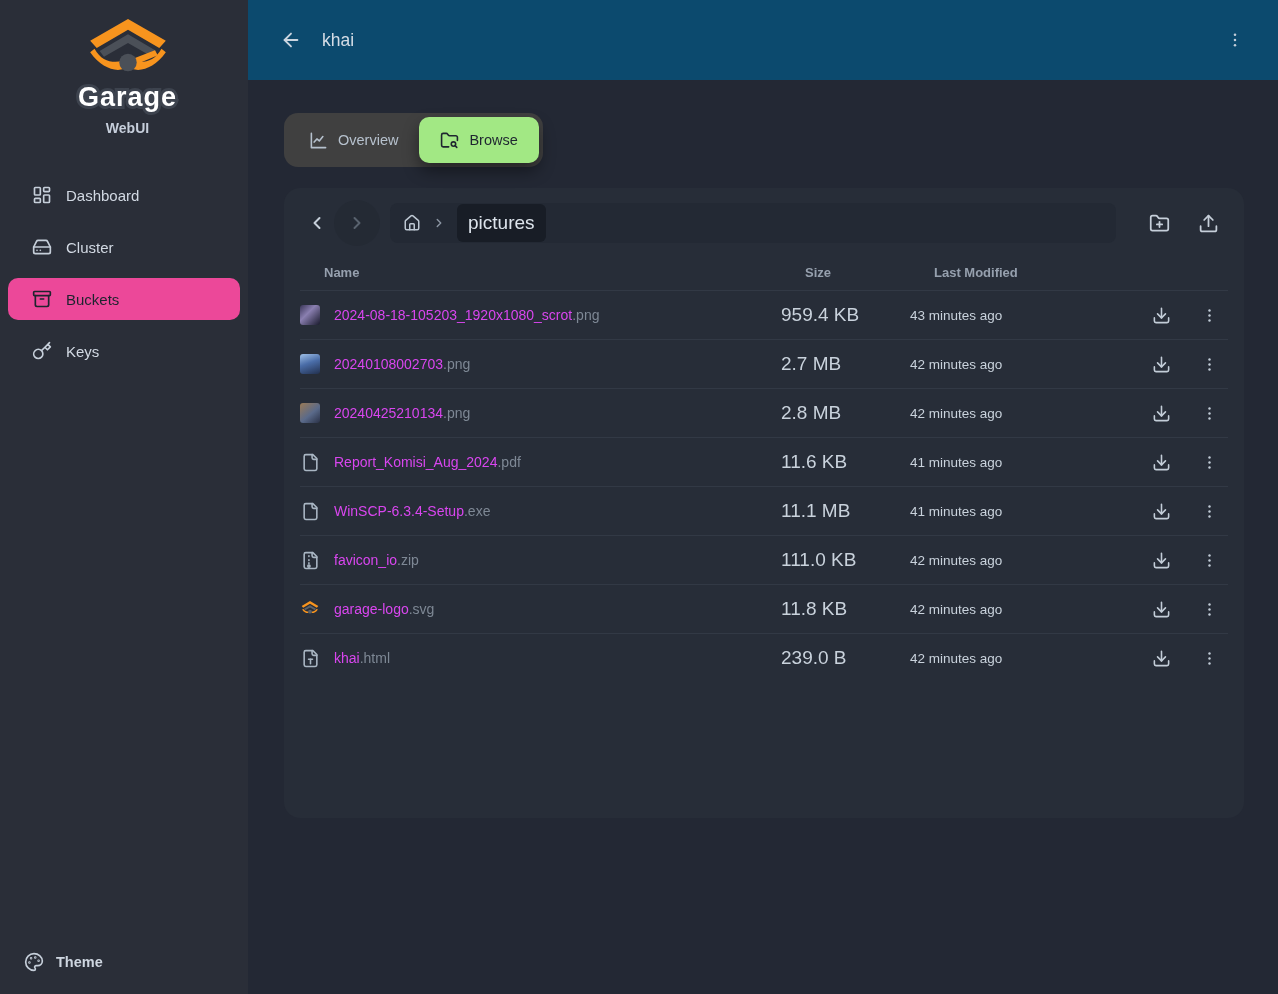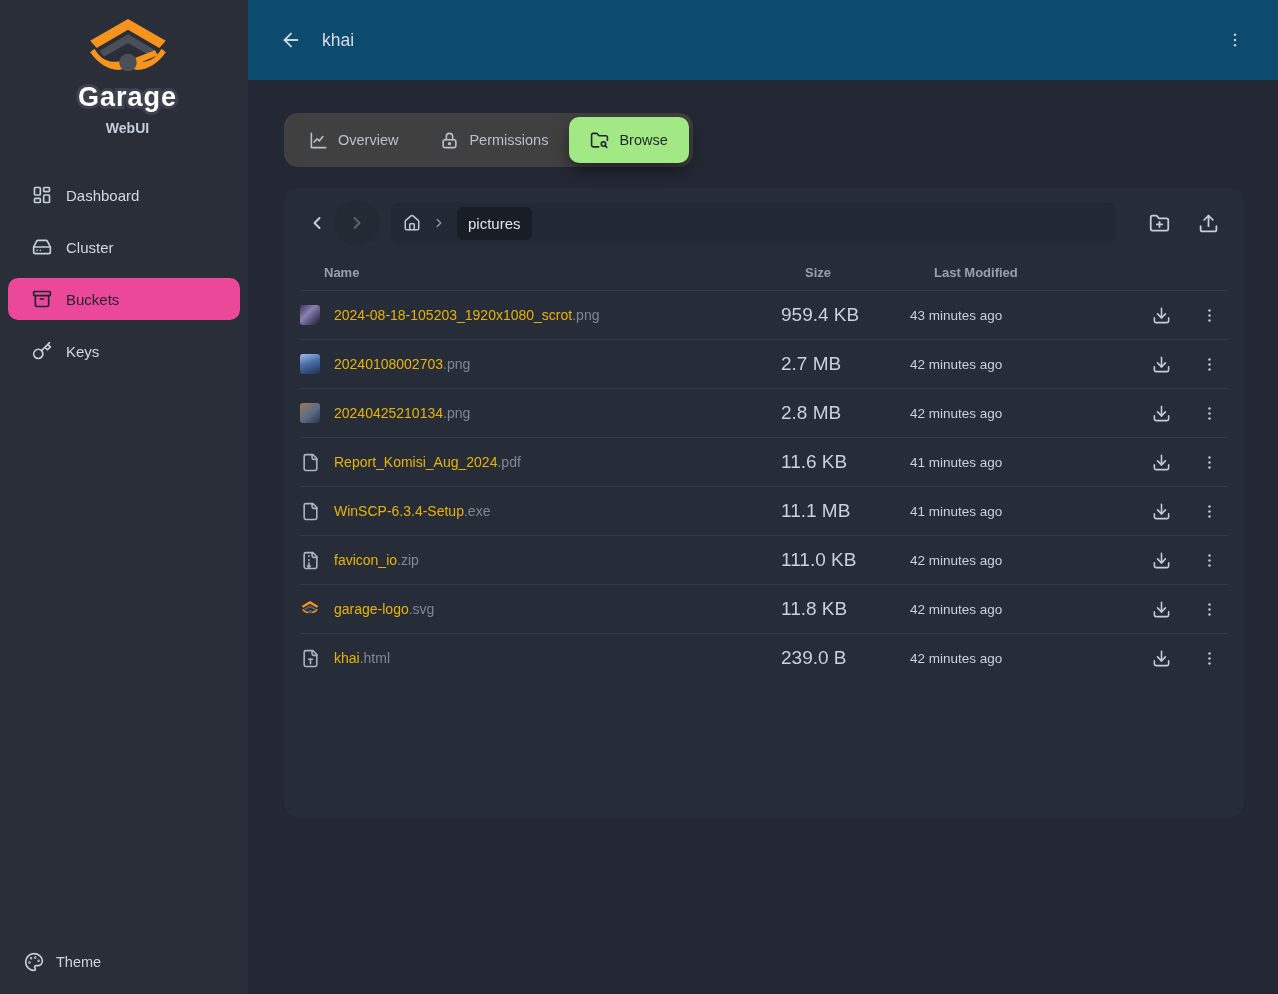--- a/index.html
+++ b/index.html
@@ -21,21 +21,21 @@
     -webkit-text-stroke:6px #3d434e; paint-order:stroke fill;
   }
   .logo-sub { font-size:14px; font-weight:bold; color:#c6cedb; margin-top:7px; }
   .nav { margin-top:28px; }
   .nav-item { display:flex; align-items:center; gap:14px; margin:10px 8px; padding:11px 16px 11px 24px;
     border-radius:10px; font-size:15px; color:#d2d9e3; cursor:pointer; }
   .nav-item svg { color:#c6cfda; flex-shrink:0; }
   .nav-item.active { background:#ec4899; color:#1d242e; }
   .nav-item.active svg { color:#1d242e; }
   .theme-row { margin-top:auto; padding:20px 24px 22px; display:flex; align-items:center; gap:12px;
-    font-weight:normal; font-size:14.5px; color:#ced6e0; cursor:pointer; }
+    font-weight:bold; font-size:14.5px; color:#ced6e0; cursor:pointer; }
   .theme-row svg { color:#c6cfda; }
 
   
   .main { flex:1; min-width:0; display:flex; flex-direction:column; }
   .topbar { height:80px; flex-shrink:0; background:#0c4a6e; display:flex; align-items:center;
     padding:0 34px 0 32px; gap:20px; }
   .topbar .back { background:none; border:none; color:#cbd5e0; padding:0; cursor:pointer; }
   .topbar .title { font-size:17.5px; color:#d6dde6; }
   .topbar .spacer { flex:1; }
   .topbar .menu { background:none; border:none; color:#c3cdd8; padding:0; cursor:pointer; }
@@ -51,35 +51,35 @@
 
   .card { margin-top:21px; width:960px; height:630px; background:#272d38; border-radius:16px;
     padding:10px 16px; }
 
   .toolbar { display:flex; align-items:center; height:50px; }
   .navbtn { background:none; border:none; color:#c6cfda; width:34px; height:34px;
     display:flex; align-items:center; justify-content:center; cursor:pointer; padding:0; }
   .navbtn.disabled { background:#242a34; border-radius:50%; width:46px; height:46px; color:#59626e; }
   .crumbbar { flex:1; height:40px; background:#232934; border-radius:8px; display:flex;
     align-items:center; padding:0 13px; gap:11px; margin:0 14px 0 10px; color:#bdc7d2; }
-  .crumb-chip { background:#181d26; border-radius:6px; padding:8px 11px; font-size:15px; color:#dde4ec; cursor:pointer; }
+  .crumb-chip { background:#181d26; border-radius:6px; padding:8px 11px; font-size:19px; color:#dde4ec; cursor:pointer; }
   .toolbtn { background:none; border:none; color:#c6cfda; width:40px; height:40px;
     display:flex; align-items:center; justify-content:center; cursor:pointer; margin-left:9px; padding:0; }
 
   
   .table { margin-top:6px; }
   .thead { display:flex; align-items:center; height:36px; font-size:13px; font-weight:bold; color:#96a0ae;margin-left:24px; }
   .trow { display:flex; align-items:center; height:49px; border-top:1px solid rgba(148,163,184,0.10); font-size:14px; }
   .c-name { width:481px; display:flex; align-items:center; gap:14px; }
   .c-size { width:129px; color:#c9d2dc; font-size:19px; }
   .c-mod  { flex:1; color:#c9d2dc; font-size:13.5px; }
   .c-act  { width:86px; display:flex; align-items:center; justify-content:flex-end; gap:26px; padding-right:8px; }
   .thead .c-size, .thead .c-mod { font-size:13px; color:#96a0ae; }
   .fname { cursor:pointer; }
-  .fname .base { color:#eab308; }
+  .fname .base { color:#d946ef; }
   .fname .ext  { color:#7e8895; }
   .ficon { width:20px; height:20px; display:flex; align-items:center; justify-content:center; color:#a9b6c3; flex-shrink:0; }
   .thumb { width:20px; height:20px; border-radius:3px; display:block; }
   .thumb.t1 { background:linear-gradient(135deg,#3a3658 0%,#8a7fb0 40%,#191a2c 100%); }
   .thumb.t2 { background:linear-gradient(160deg,#9fc0e8 0%,#4a6da8 45%,#22304e 100%); }
   .thumb.t3 { background:linear-gradient(140deg,#9a7a56 0%,#5a6a8a 55%,#2a3146 100%); }
   .iconbtn { background:none; border:none; color:#c3cdd8; padding:0; width:22px; height:22px; cursor:pointer;
     display:flex; align-items:center; justify-content:center; }
 </style>
 </head>
@@ -167,28 +167,20 @@
 
   <div class="content">
     <div class="tabsbar">
       <button class="tab">
         <svg width="19" height="19" viewBox="0 0 24 24" fill="none" stroke="currentColor" stroke-width="2" stroke-linecap="round" stroke-linejoin="round">
             <path d="M3 3v18h18"></path>
             <path d="m6.5 14 3.5-4 3 2.5 4.5-5.5"></path>
           </svg>
         <span>Overview</span>
       </button>
-      <button class="tab">
-        <svg width="19" height="19" viewBox="0 0 24 24" fill="none" stroke="currentColor" stroke-width="2" stroke-linecap="round" stroke-linejoin="round">
-            <rect x="4" y="11" width="16" height="10" rx="2"></rect>
-            <path d="M8 11V7a4 4 0 0 1 8 0v4"></path>
-            <circle cx="12" cy="16" r="1"></circle>
-          </svg>
-        <span>Permissions</span>
-      </button>
       <button class="tab active">
         <svg width="19" height="19" viewBox="0 0 24 24" fill="none" stroke="currentColor" stroke-width="2" stroke-linecap="round" stroke-linejoin="round">
             <path d="M11 20H4a2 2 0 0 1-2-2V5a2 2 0 0 1 2-2h3.9a2 2 0 0 1 1.69.9l.81 1.2a2 2 0 0 0 1.67.9H20a2 2 0 0 1 2 2v4"></path>
             <circle cx="17" cy="16.5" r="2.8"></circle>
             <path d="m21.2 20.7-2.2-2.2"></path>
           </svg>
         <span>Browse</span>
       </button>
     </div>
 

